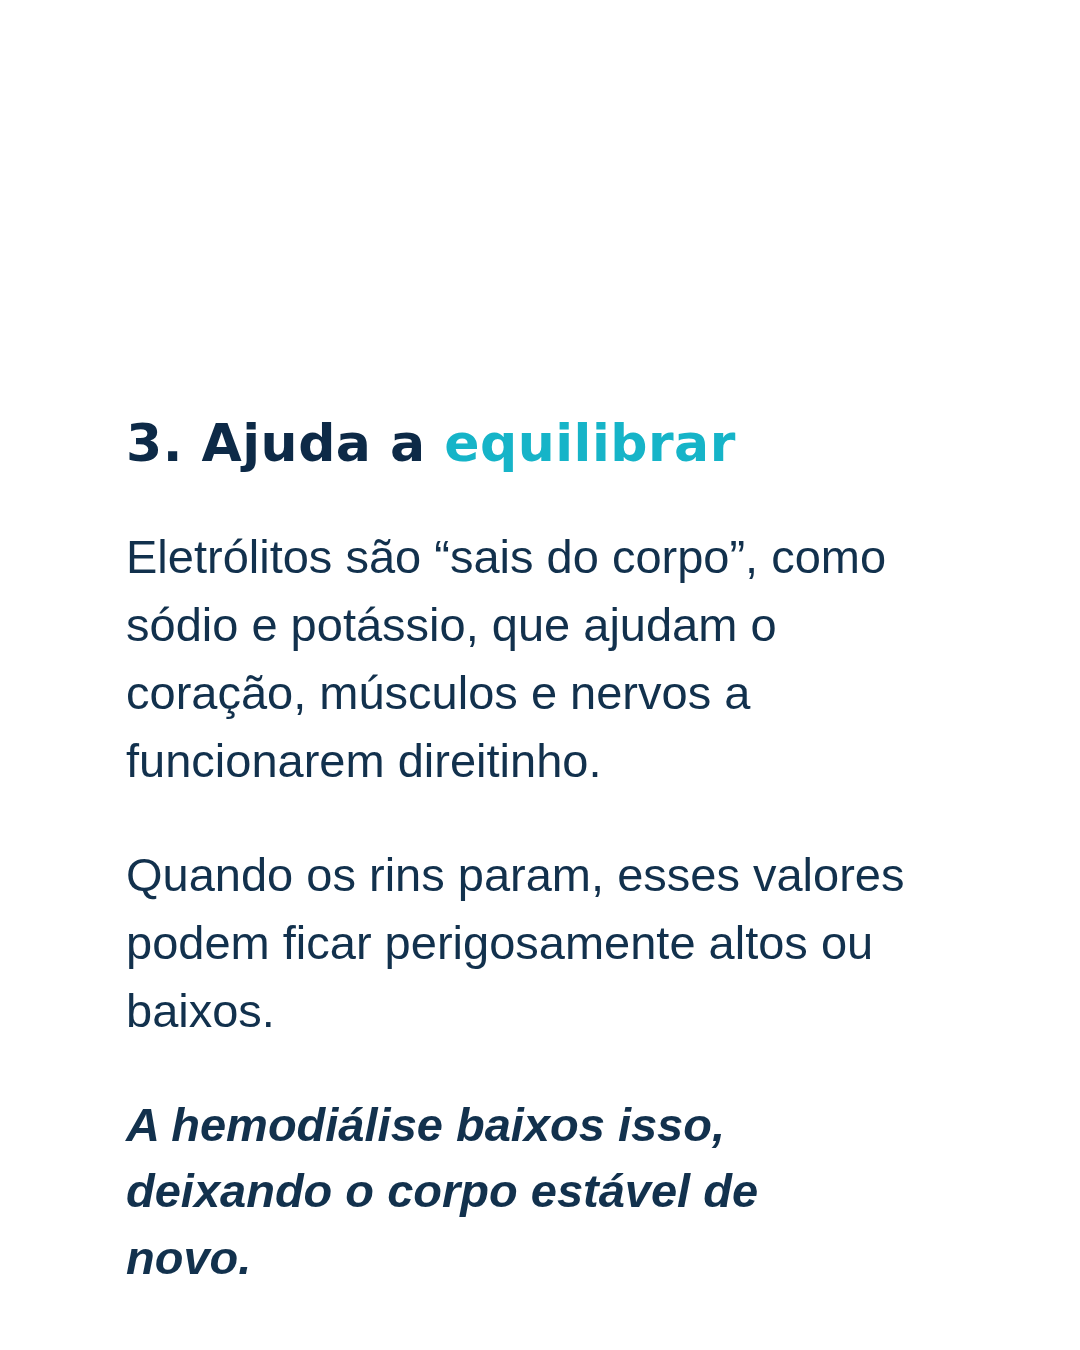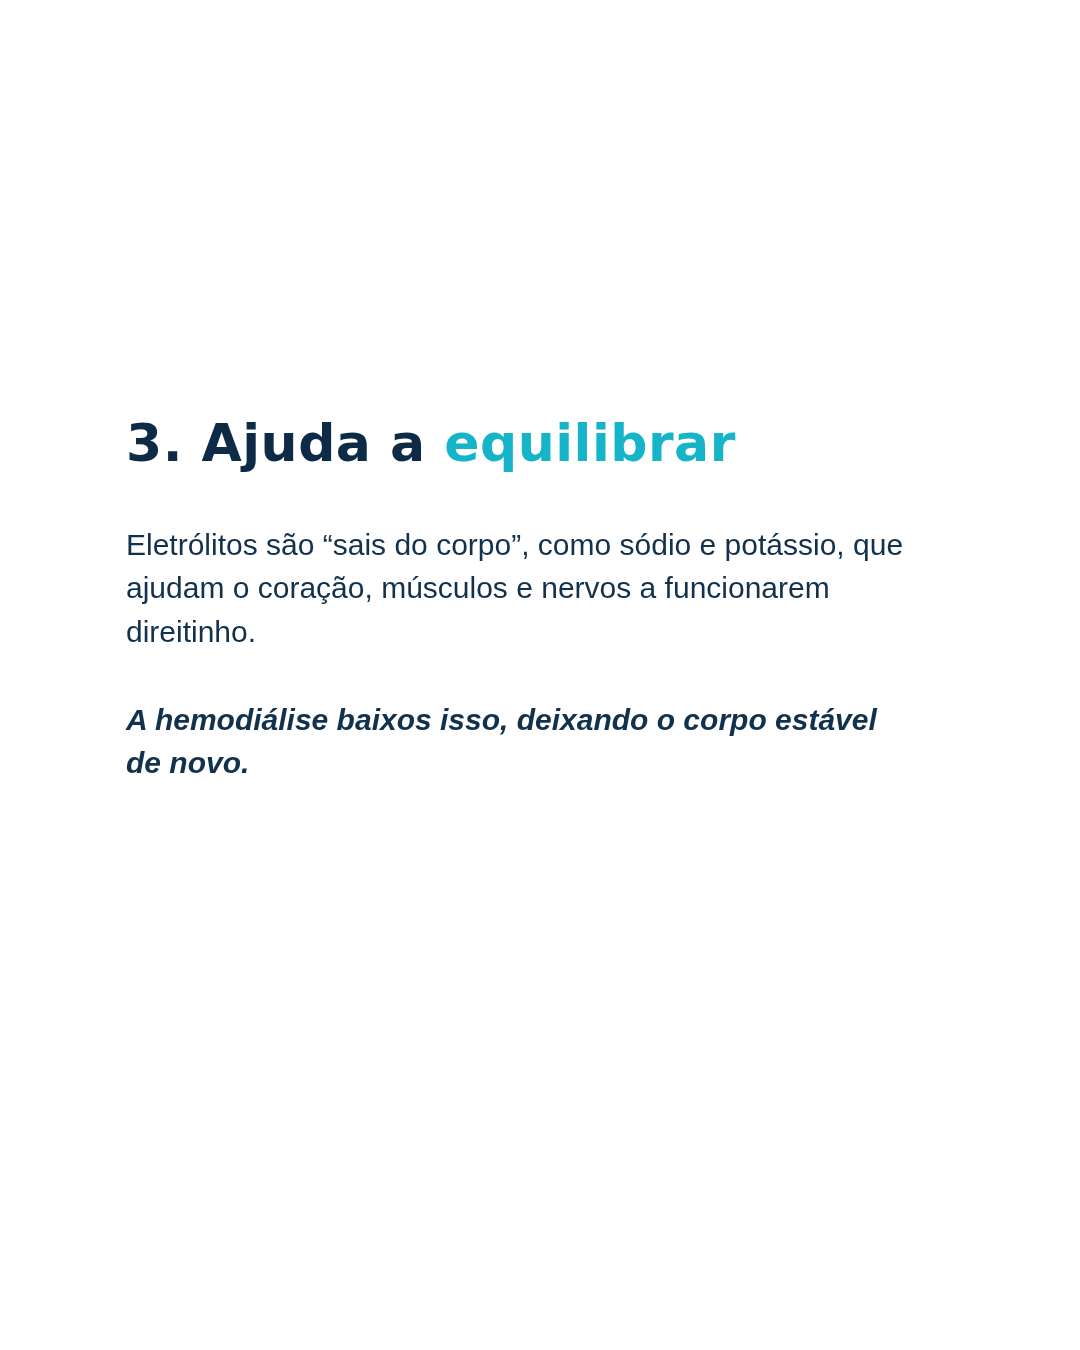--- a/index.html
+++ b/index.html
@@ -39,21 +39,21 @@
     color: #0d2a47;
     margin: 0 0 46px 0;
     max-width: 640px;
   }
   .headline .accent {
     color: #16b4c8;
   }
 
   .body-block {
     font-family: "Liberation Sans", sans-serif;
-    font-size: 30px;
+    font-size: 47px;
     line-height: 1.45;
     color: #12314d;
     margin: 4px 0 46px 0;
     max-width: 790px;
     font-weight: 400;
   }
 
   .body-block.last {
     font-style: italic;
     font-weight: 700;
@@ -66,18 +66,19 @@
 <body>
 
 <div class="slide">
 
   <div class="content">
 
     <h1 class="headline"><span>3. Ajuda a </span><span class="accent">equilibrar</span><br></h1>
 
     <p class="body-block">Eletrólitos são “sais do corpo”, como sódio e potássio, que ajudam o coração, músculos e nervos a funcionarem direitinho.</p>
 
+    <p class="body-block">Quando os rins param, esses valores podem ficar perigosamente altos ou baixos.</p>
 
     <p class="body-block last">A hemodiálise baixos isso, deixando o corpo estável de novo.</p>
 
   </div>
 
 </div>
 
 </body></html>

